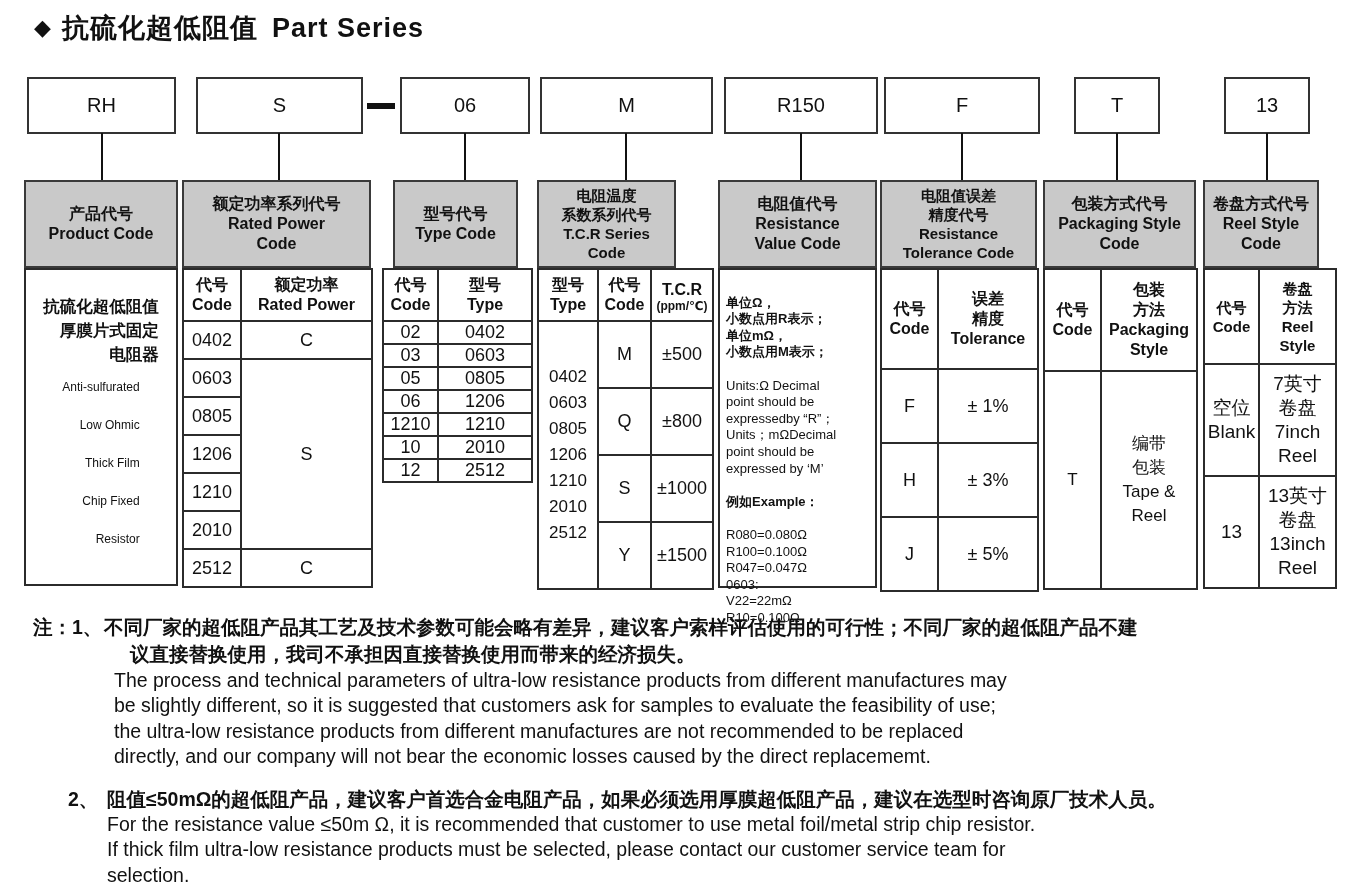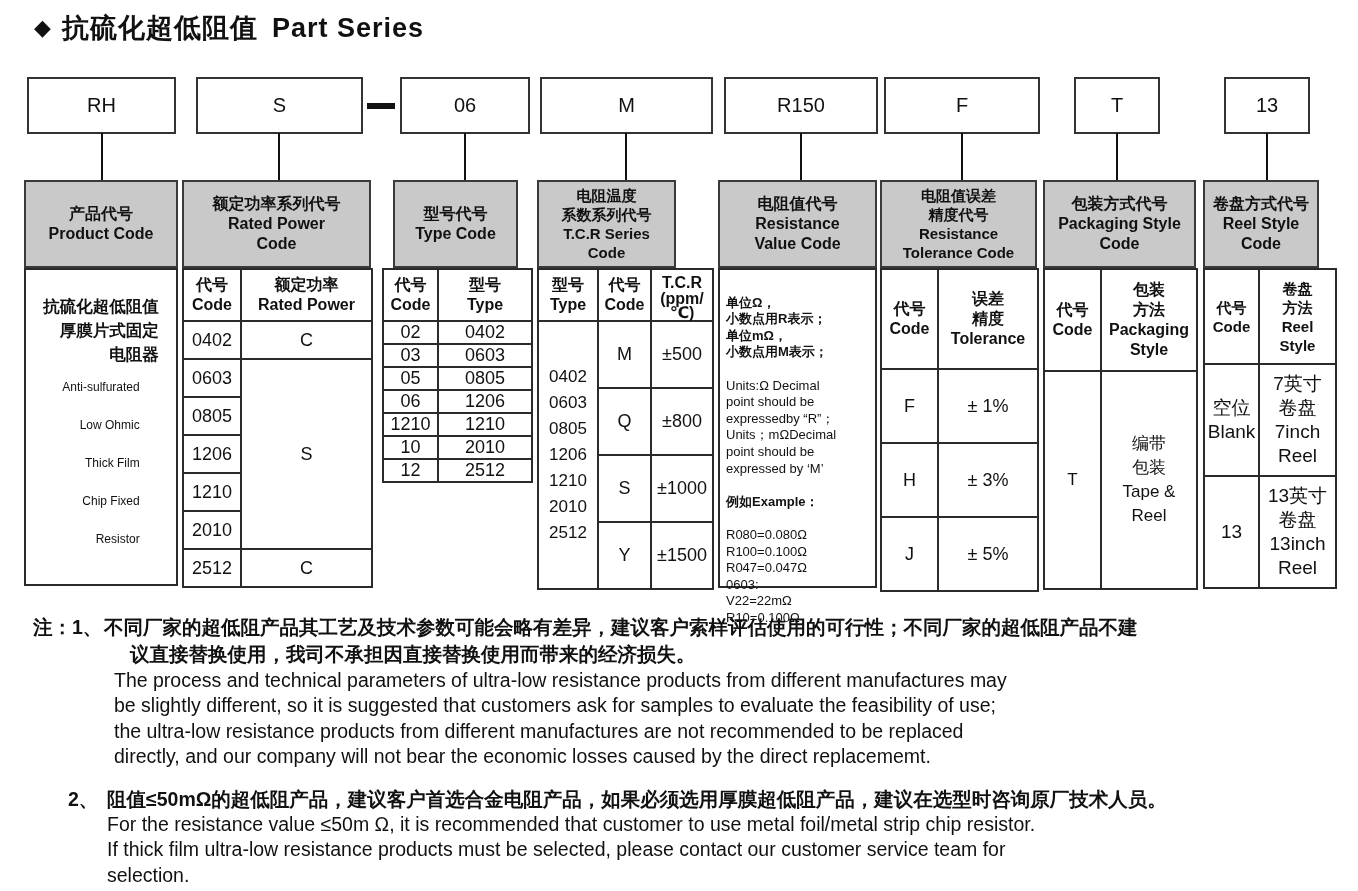--- a/index.html
+++ b/index.html
@@ -44,21 +44,21 @@
   #product-box .en { font-size:12px; line-height:38px; white-space:pre-line; margin-top:2px; }
 
   #rated-table { left:182px; width:189px; }
   #rated-table tr.h { height:52px; } #rated-table tr.r { height:38px; }
 
   #type-table { left:382px; width:149px; }
   #type-table tr.h { height:52px; } #type-table tr.r { height:20px; }
 
   #tcr-table { left:537px; width:175px; }
   #tcr-table tr.h { height:52px; } #tcr-table tr.r { height:67px; }
-  #tcr-table .ppm { font-weight:bold; font-size:16px; display:block; line-height:14px; }
+  #tcr-table .ppm { font-weight:bold; font-size:12px; display:block; line-height:14px; }
   #tcr-table .tcrname { font-weight:bold; font-size:16px; display:block; line-height:18px; margin-top:4px;}
   #tcr-table td.typelist { font-size:17px; line-height:26px; }
 
   
   #res-box { left:718px; width:159px; height:320px; padding:8px 20px 0 6px; text-align:left; }
   #res-box .txt { font-size:13px; line-height:16.6px; white-space:pre-line; font-weight:bold; }
   #res-box .txt .l { font-weight:normal; }
 
   #tol-table { left:880px; width:157px; }
   #tol-table tr.h { height:100px; } #tol-table tr.r { height:74px; }

